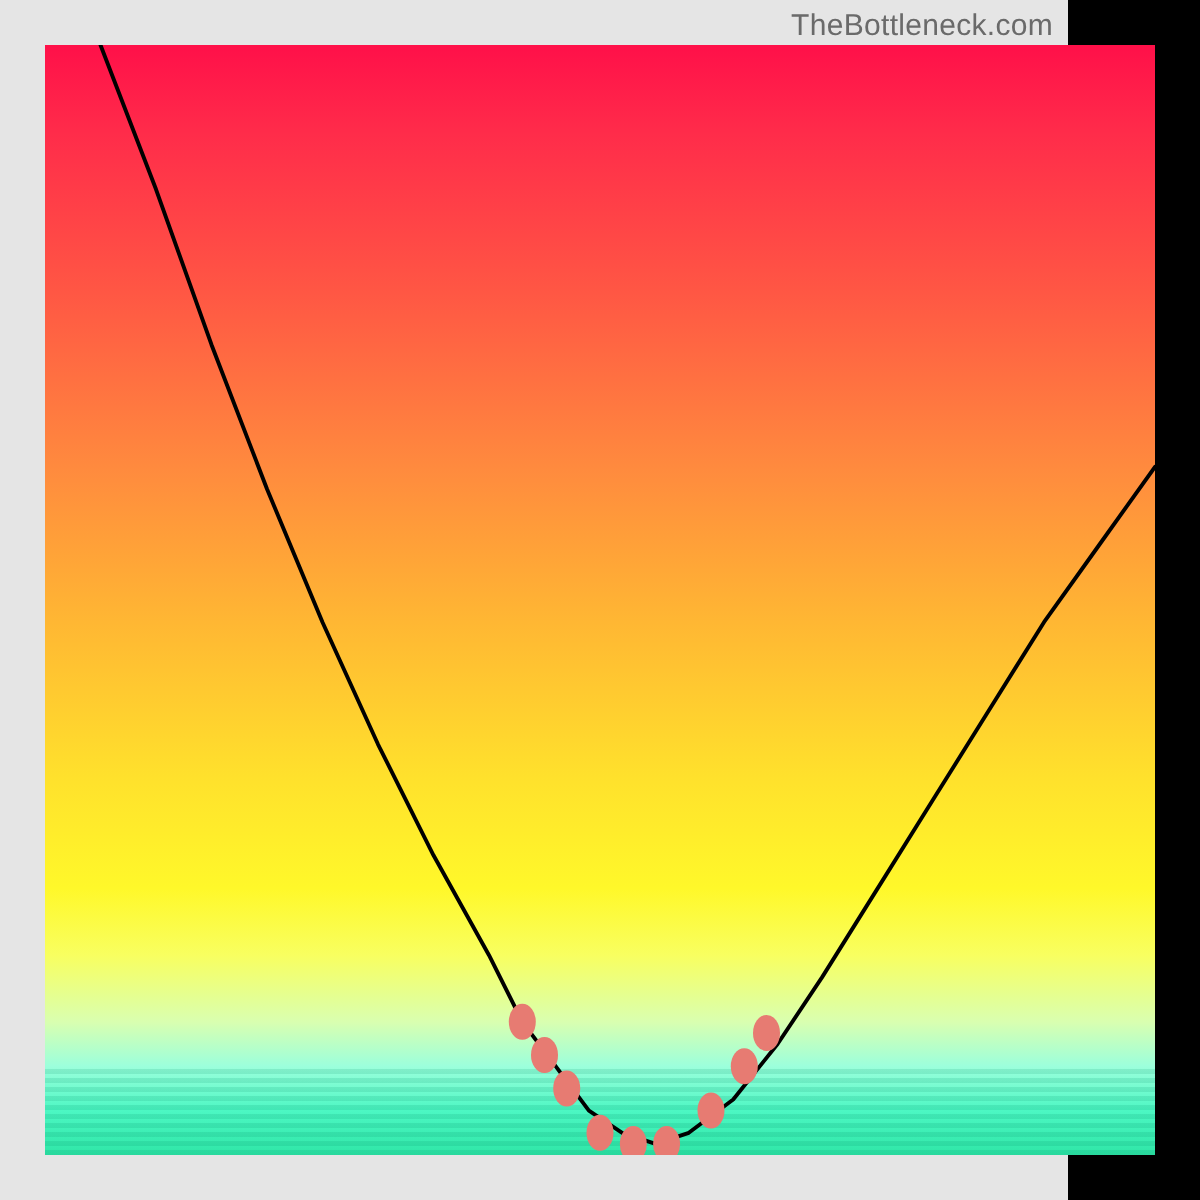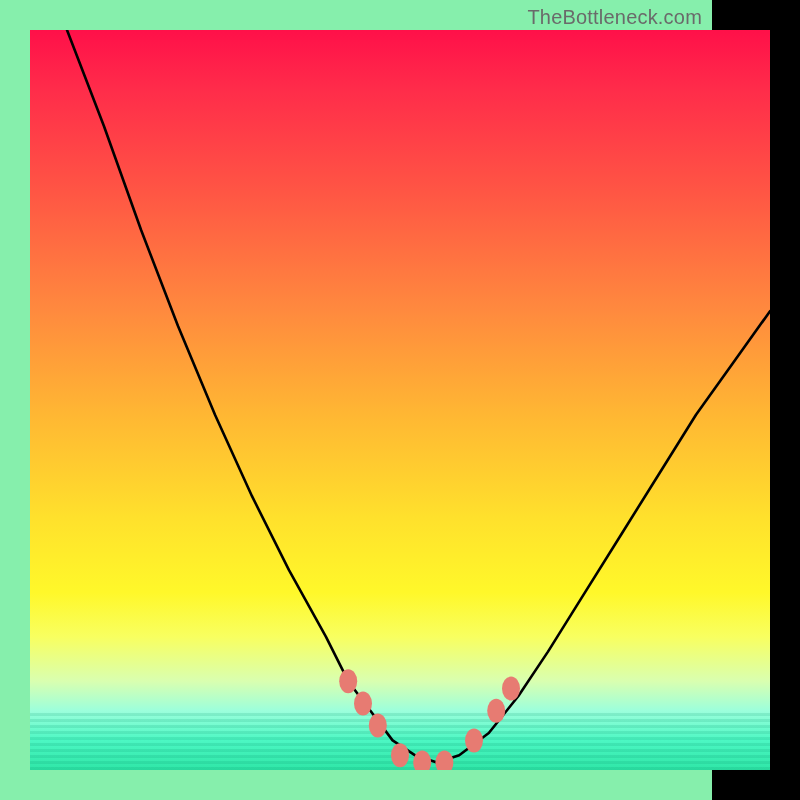--- a/index.html
+++ b/index.html
@@ -8,21 +8,21 @@
     width: 800px;
     height: 800px;
     background: #000;
     overflow: hidden;
     font-family: Arial, Helvetica, sans-serif;
   }
   .frame {
     position: relative;
     width: 712px;
     height: 800px;
-    background: #86efac;
+    background: #e5e5e5;
   }
   .plot-area {
     position: absolute;
     left: 30px;
     top: 30px;
     width: 740px;
     height: 740px;
     
     background: linear-gradient(to bottom,
       #ff1049 0%,

